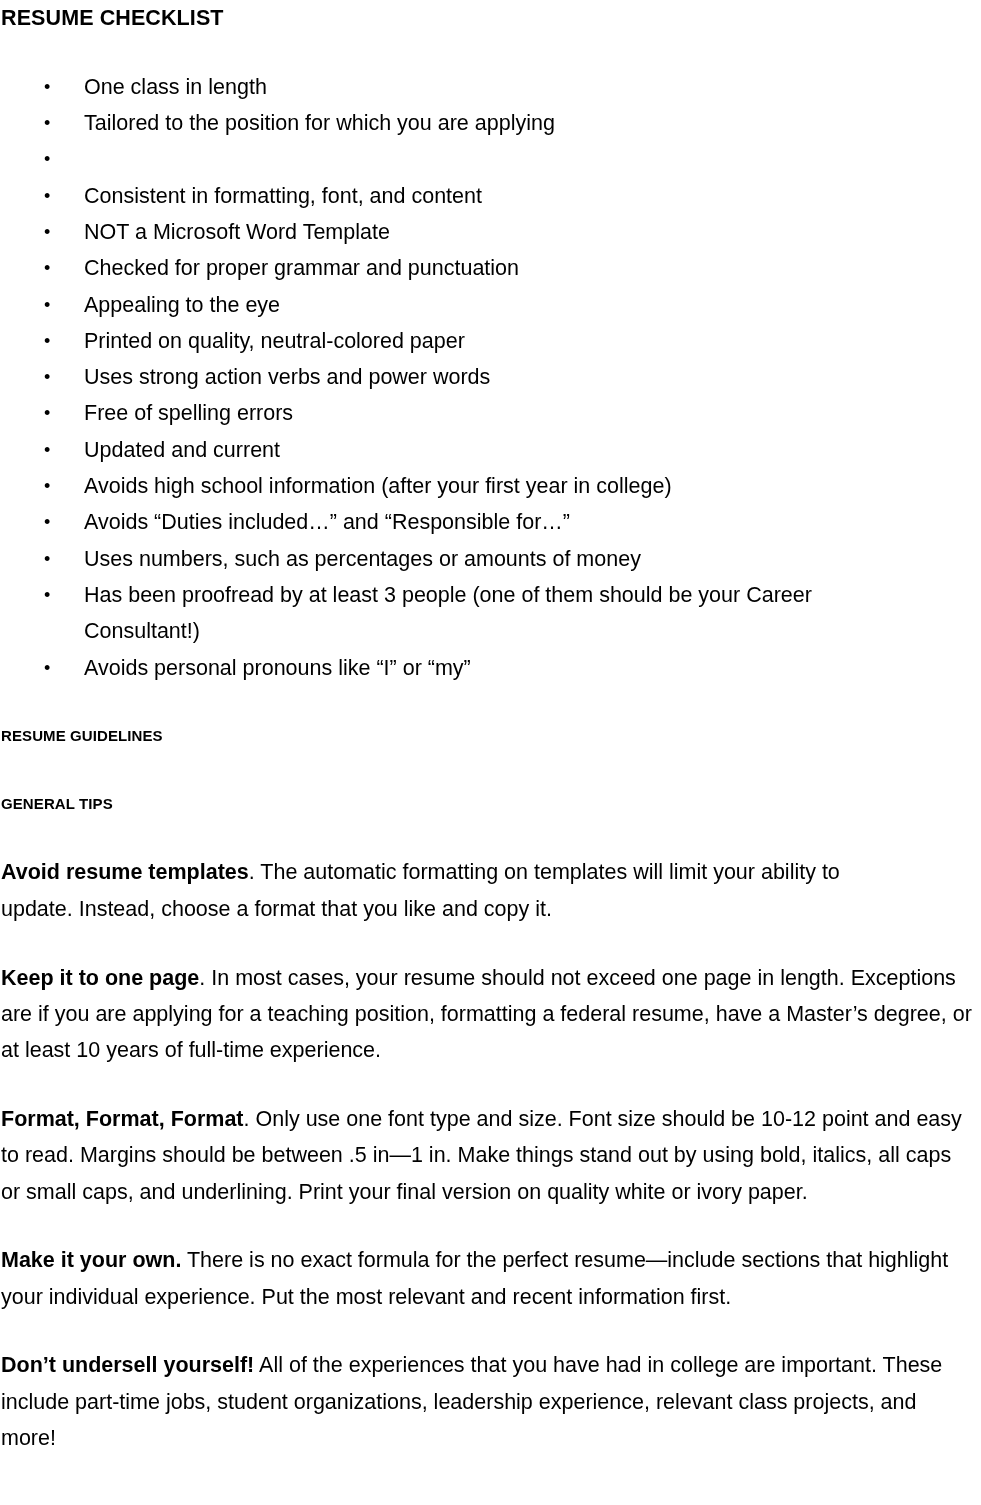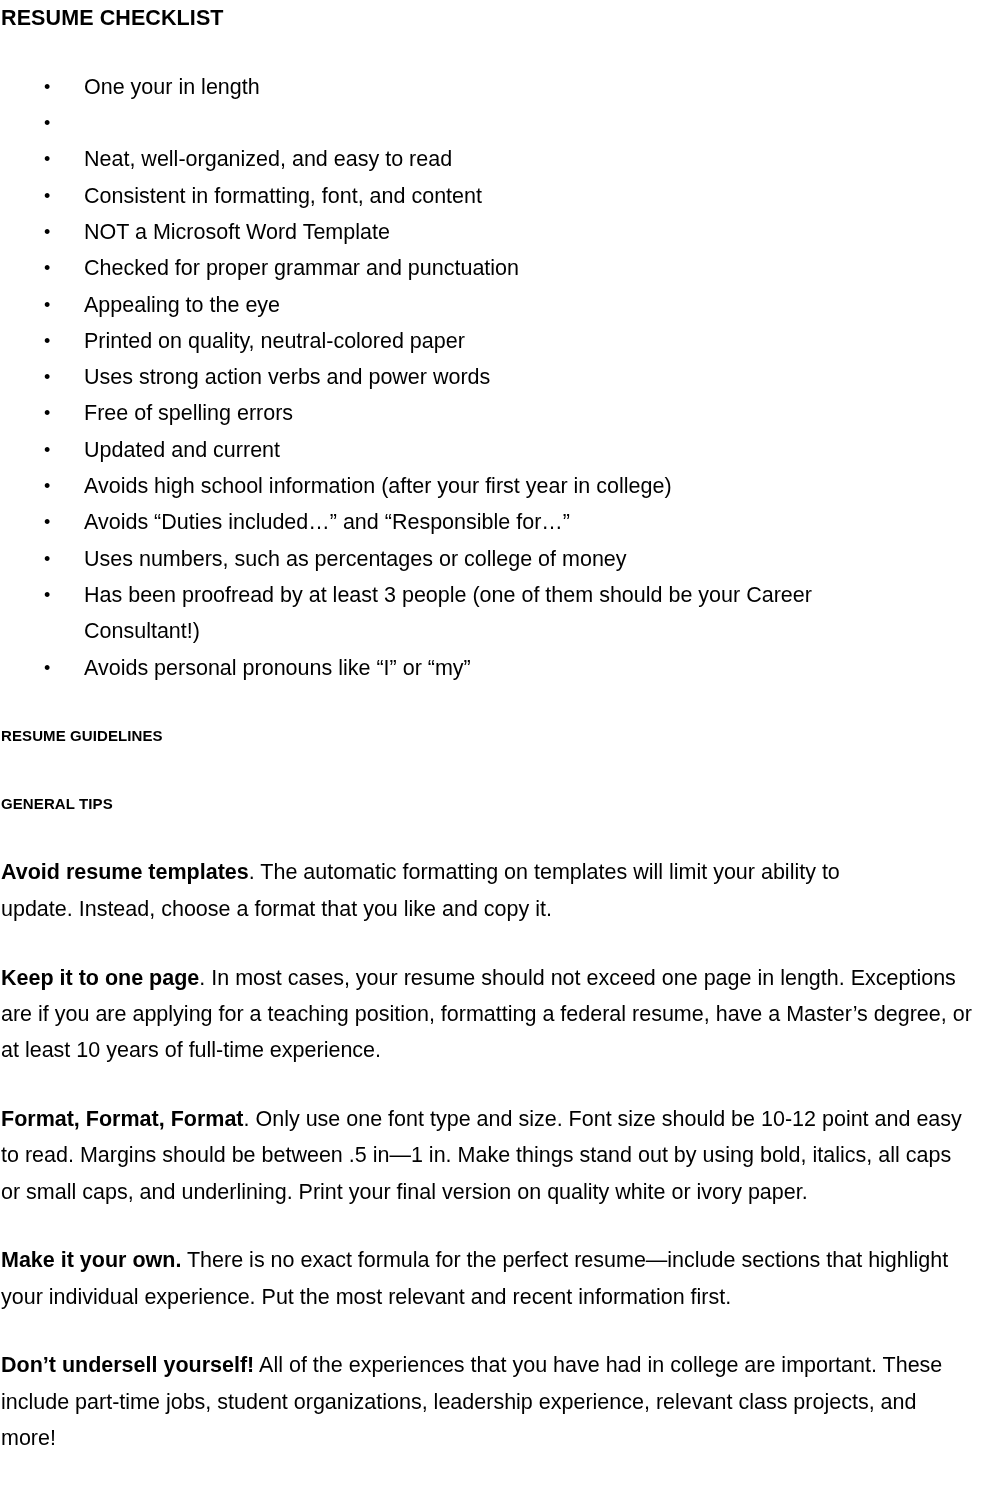--- a/index.html
+++ b/index.html
@@ -53,34 +53,34 @@
     }
     .tip b { font-weight: bold; }
   </style>
 </head>
 <body>
 
 <div class="doc">
   <h1 class="heading h-checklist" style="font-size:21.5px;">RESUME CHECKLIST</h1>
 
   <ul class="checklist">
-    <li><span class="bullet">•</span><span>One your in length</span></li>
+    <li><span class="bullet">•</span><span>One class in length</span></li>
+    <li><span class="bullet">•</span><span>Tailored to the position for which you are applying</span></li>
     <li><span class="bullet">•</span></li>
-    <li><span class="bullet">•</span><span>Neat, well-organized, and easy to read</span></li>
     <li><span class="bullet">•</span><span>Consistent in formatting, font, and content</span></li>
     <li><span class="bullet">•</span><span>NOT a Microsoft Word Template</span></li>
     <li><span class="bullet">•</span><span>Checked for proper grammar and punctuation</span></li>
     <li><span class="bullet">•</span><span>Appealing to the eye</span></li>
     <li><span class="bullet">•</span><span>Printed on quality, neutral-colored paper</span></li>
     <li><span class="bullet">•</span><span>Uses strong action verbs and power words</span></li>
     <li><span class="bullet">•</span><span>Free of spelling errors</span></li>
     <li><span class="bullet">•</span><span>Updated and current</span></li>
     <li><span class="bullet">•</span><span>Avoids high school information (after your first year in college)</span></li>
     <li><span class="bullet">•</span><span>Avoids “Duties included…” and “Responsible for…”</span></li>
-    <li><span class="bullet">•</span><span>Uses numbers, such as percentages or college of money</span></li>
+    <li><span class="bullet">•</span><span>Uses numbers, such as percentages or amounts of money</span></li>
     <li style="padding-right:90px;"><span class="bullet">•</span><span>Has been proofread by at least 3 people (one of them should be your Career Consultant!)</span></li>
     <li><span class="bullet">•</span><span>Avoids personal pronouns like “I” or “my”</span></li>
   </ul>
 
   <h2 class="heading h-guidelines" style="font-size:15px;">RESUME GUIDELINES</h2>
 
   <h3 class="heading h-general" style="font-size:15px;">GENERAL TIPS</h3>
 
   <p class="tip" style="padding-right:60px;margin-top:9px;"><b>Avoid resume templates</b><span>. The automatic formatting on templates will limit your ability to update. Instead, choose a format that you like and copy it.</span></p>
 

